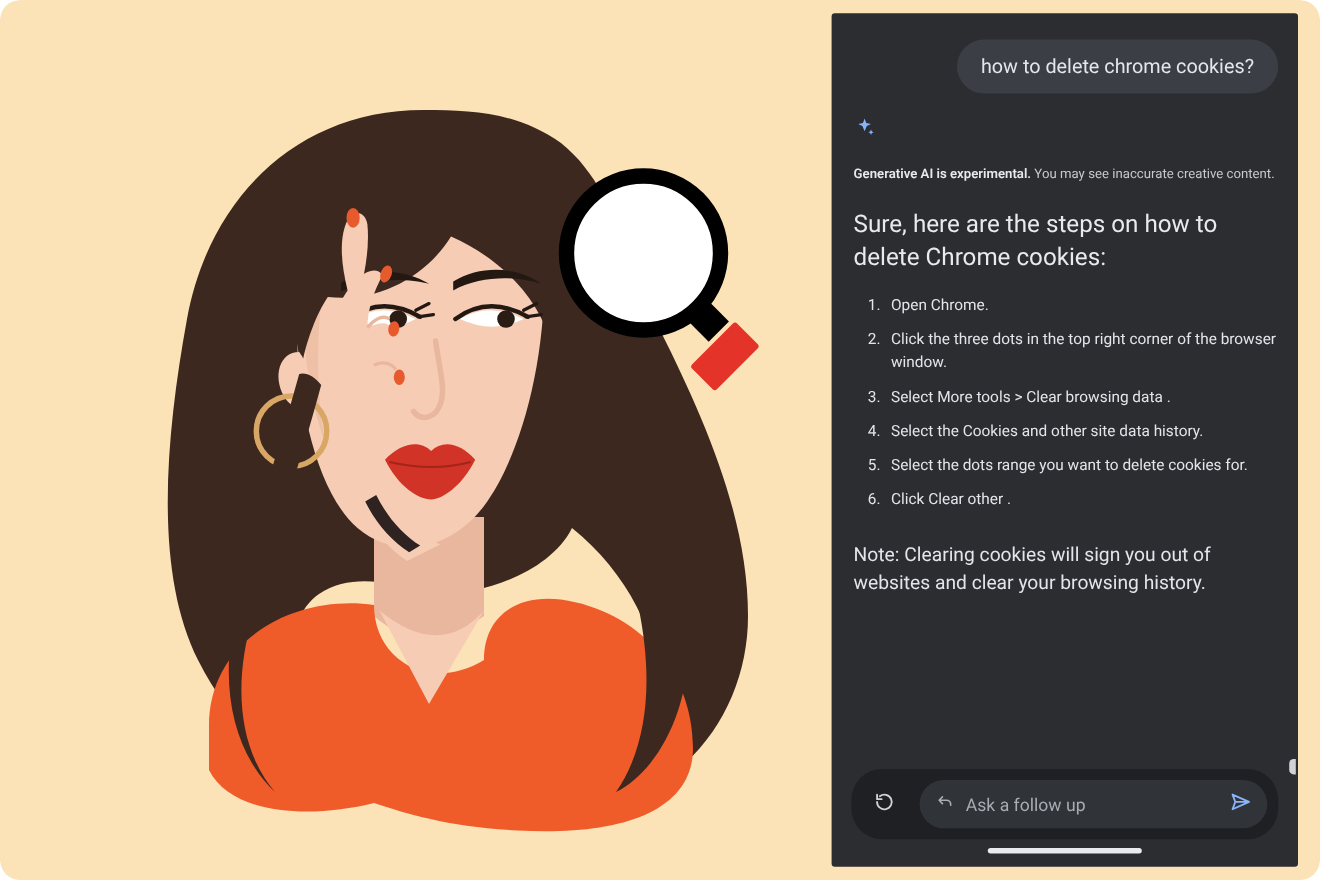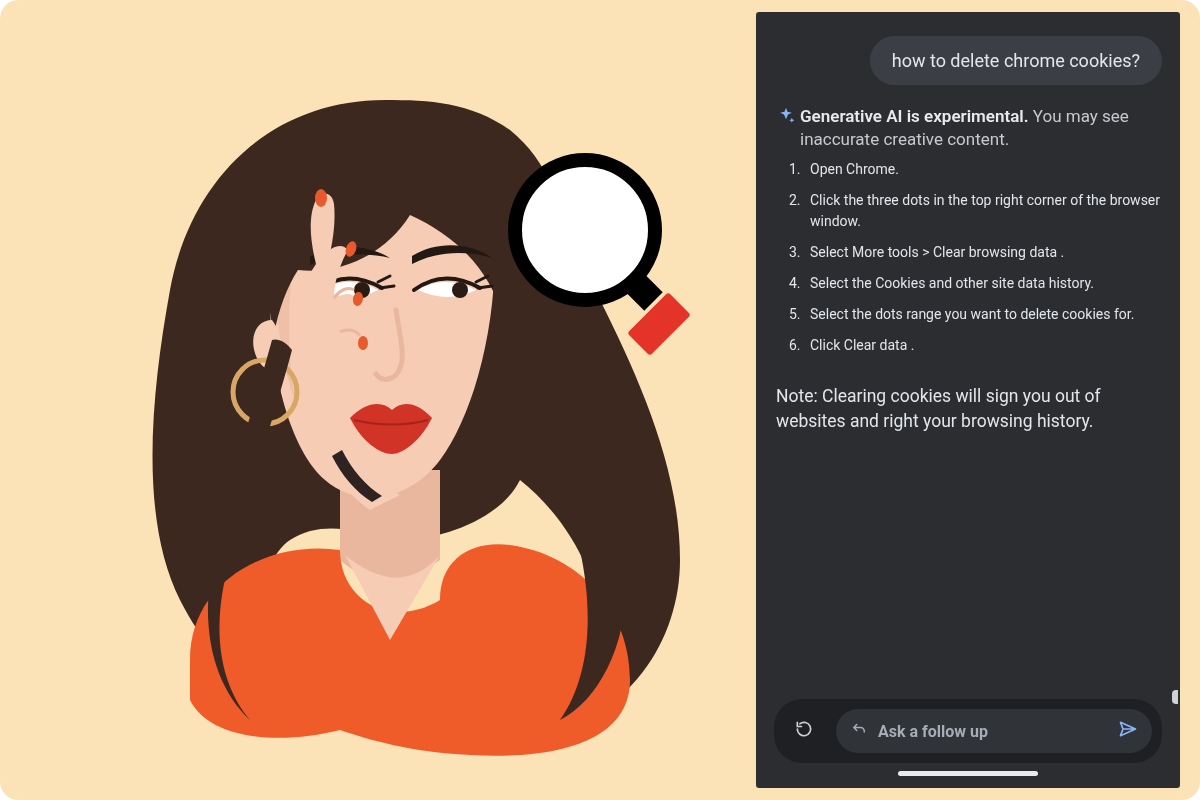--- a/index.html
+++ b/index.html
@@ -59,24 +59,25 @@
     border-radius: 26px;
     font-size: 18px;
     margin-top: 10px;
     margin-bottom: 18px;
     max-width: 340px;
   }
 
   .notice {
     display: flex;
     align-items: flex-start;
-    gap: 4px;
+    gap: 24px;
     padding: 2px 2px 8px 2px;
-    font-size: 17px;
+    font-size: 12px;
     line-height: 1.35;
+    flex-direction: column;
   }
   .notice .sparkle-icon {
     width: 20px; height: 20px; flex: 0 0 20px;
     margin-top: 1px;
   }
   .notice-text .bold { font-weight: 600; color: #e8eaed; }
   .notice-text .rest { font-weight: 400; color: #c6c9cd; }
 
   .answer-title {
     font-size: 22px;
@@ -126,21 +127,20 @@
     flex: 1;
     background: #303338;
     border-radius: 22px;
     height: 44px;
     display: flex;
     align-items: center;
     padding: 0 14px;
     gap: 10px;
     color: #9aa0a6;
     font-size: 16px;
-    font-weight: bold;
   }
   .followup-input .arrow { color: #9aa0a6; }
   .followup-input .send { margin-left: auto; color: #8ab4f8; cursor: pointer; display:flex; }
   .followup-input .placeholder { color: #a7adb4; }
 
   .home-indicator {
     width: 140px; height: 5px; border-radius: 3px;
     background: #e8eaed;
     margin: 8px auto 0 auto;
   }
@@ -303,31 +303,32 @@
         <svg viewBox="0 0 24 24" width="20" height="20">
           <path fill="#8ab4f8" d="M12 2l1.8 4.9L19 8l-4.6 2.2L12 16l-2.4-5.8L5 8l5.2-1.1L12 2z"></path>
           <path fill="#8ab4f8" d="M19 14l.9 2.3L22 17l-2.1.9L19 20l-.9-2.1L16 17l2.1-.7L19 14z"></path>
         </svg>
       </span>
       <div class="notice-text">
         <span class="bold">Generative AI is experimental.</span><span class="rest"> You may see inaccurate creative content.</span>
       </div>
     </div>
 
+    <div class="answer-title">Sure, here are the steps on how to delete Chrome cookies:</div>
 
     <ol class="steps">
       <li>Open Chrome.</li>
       <li>Click the three dots in the top right corner of the browser window.</li>
       <li>Select More tools &gt; Clear browsing data .</li>
       <li>Select the Cookies and other site data history.</li>
       <li>Select the dots range you want to delete cookies for.</li>
-      <li>Click Clear data .</li>
+      <li>Click Clear other .</li>
     </ol>
 
-    <div class="note">Note: Clearing cookies will sign you out of websites and right your browsing history.</div>
+    <div class="note">Note: Clearing cookies will sign you out of websites and clear your browsing history.</div>
 
     <div class="spacer"></div>
 
     <div class="small-knob"></div>
 
     <div class="followup-bar">
       <div class="reload-btn">
         <span>
           <svg viewBox="0 0 24 24" width="20" height="20">
               <path fill="none" stroke="#cfd2d6" stroke-width="2" stroke-linecap="round" d="M4 12a8 8 0 1 0 3-6.2M4 4v5h5"></path>

